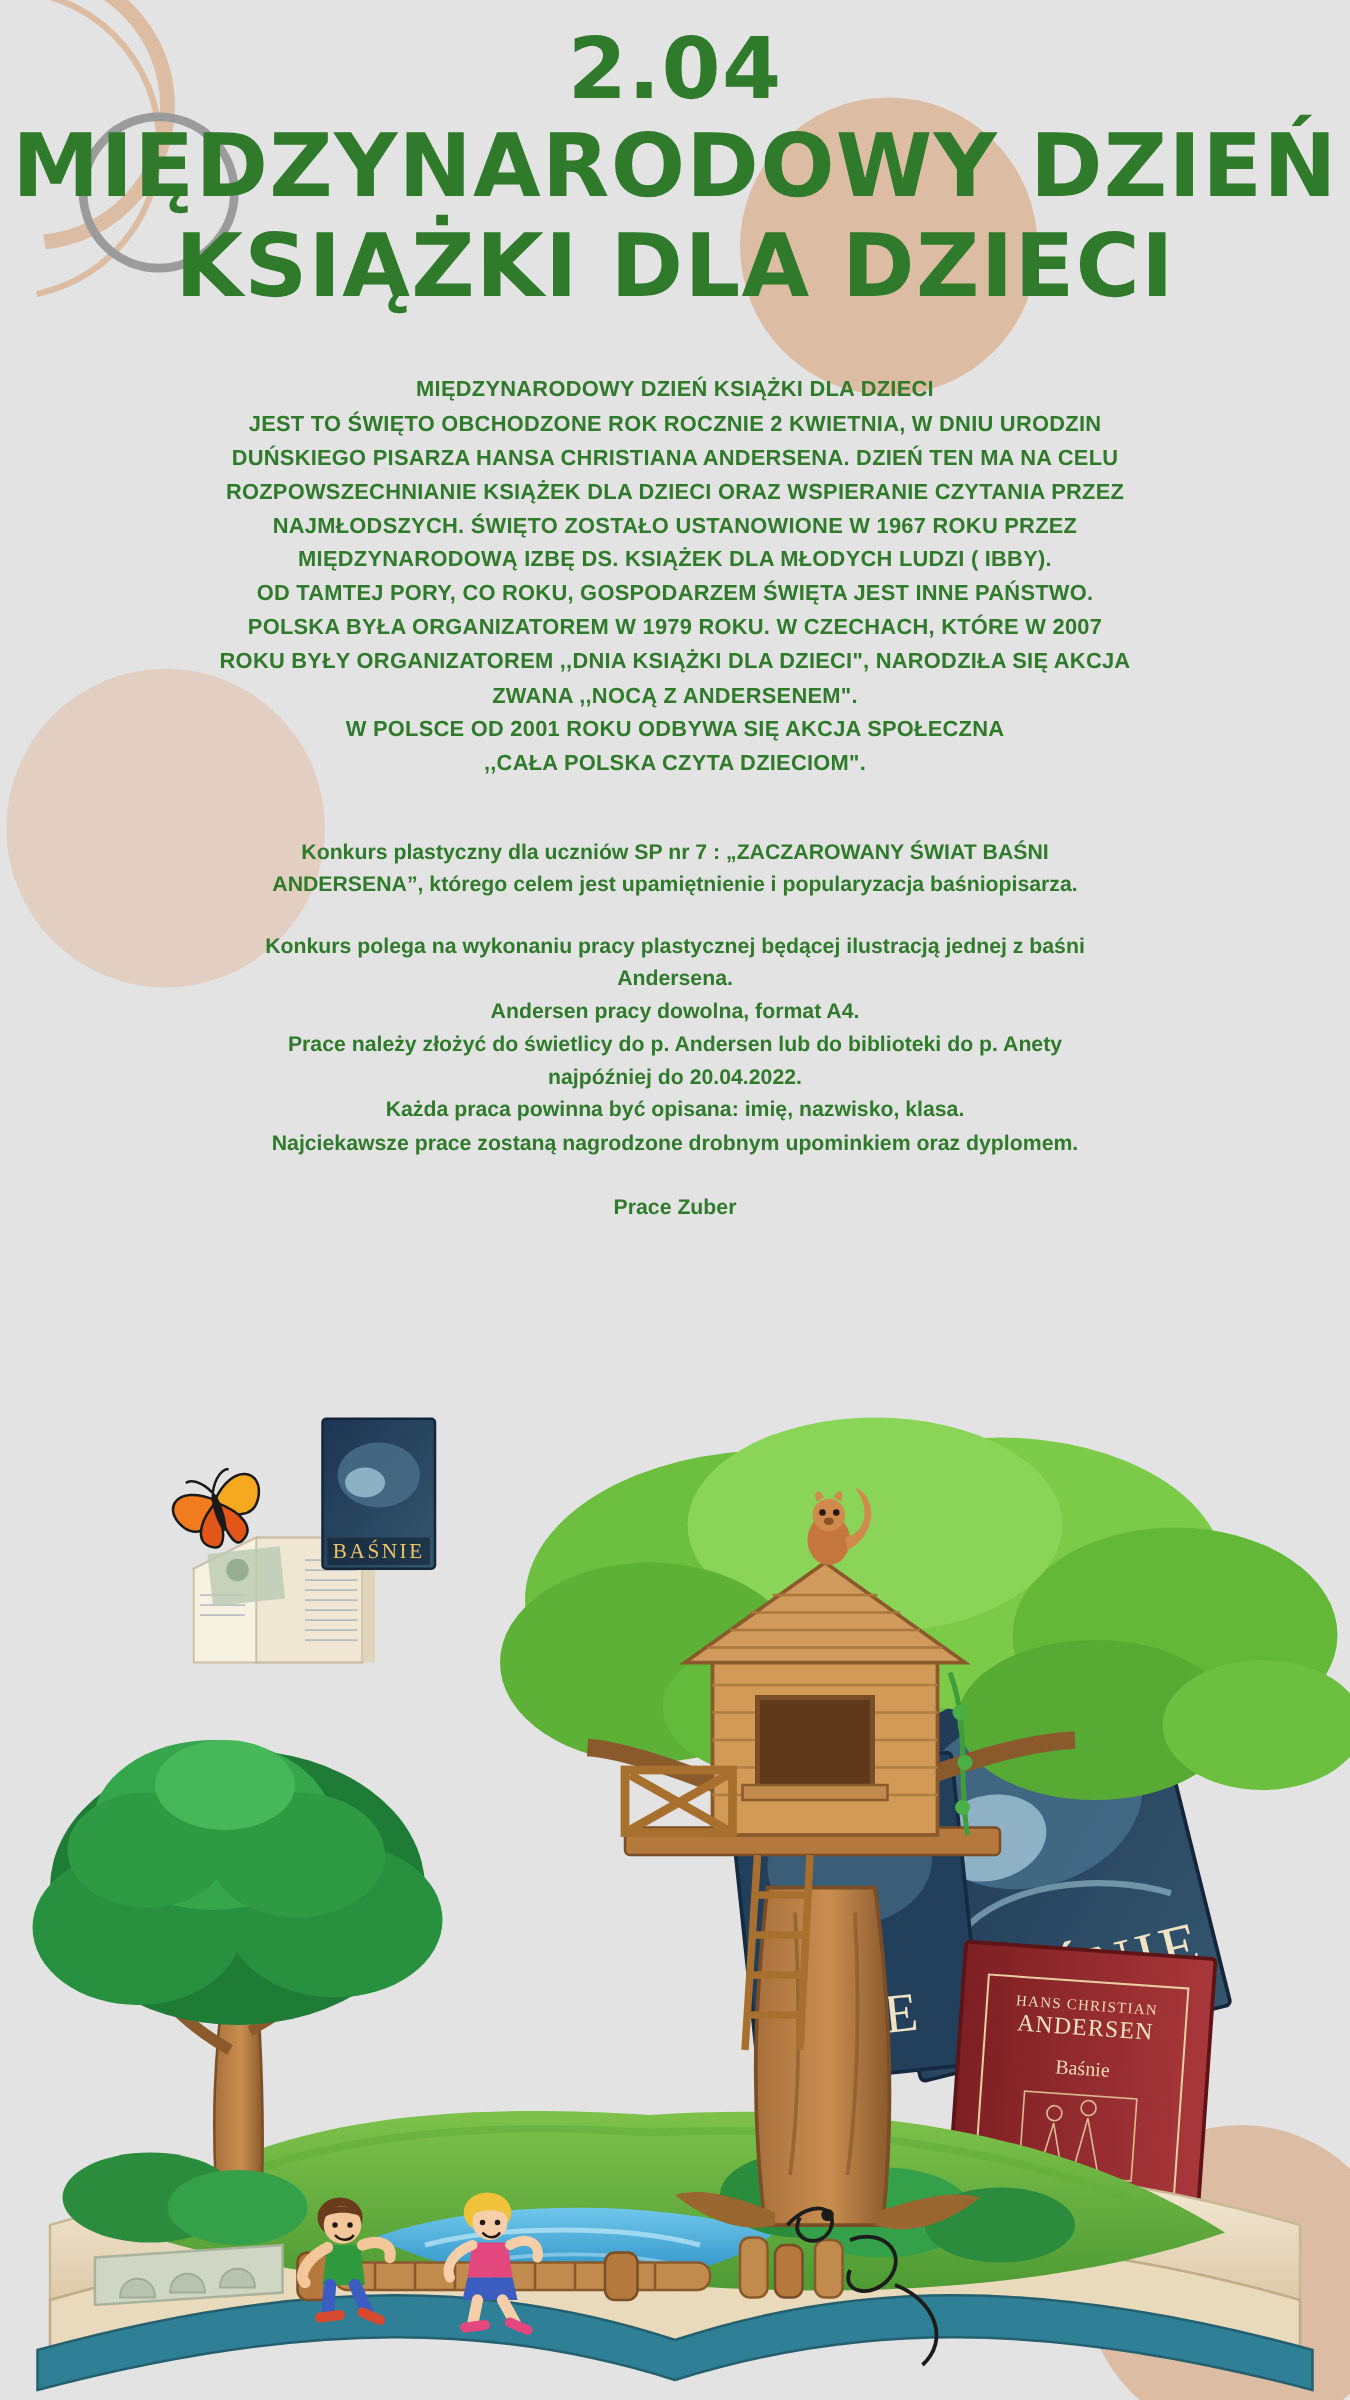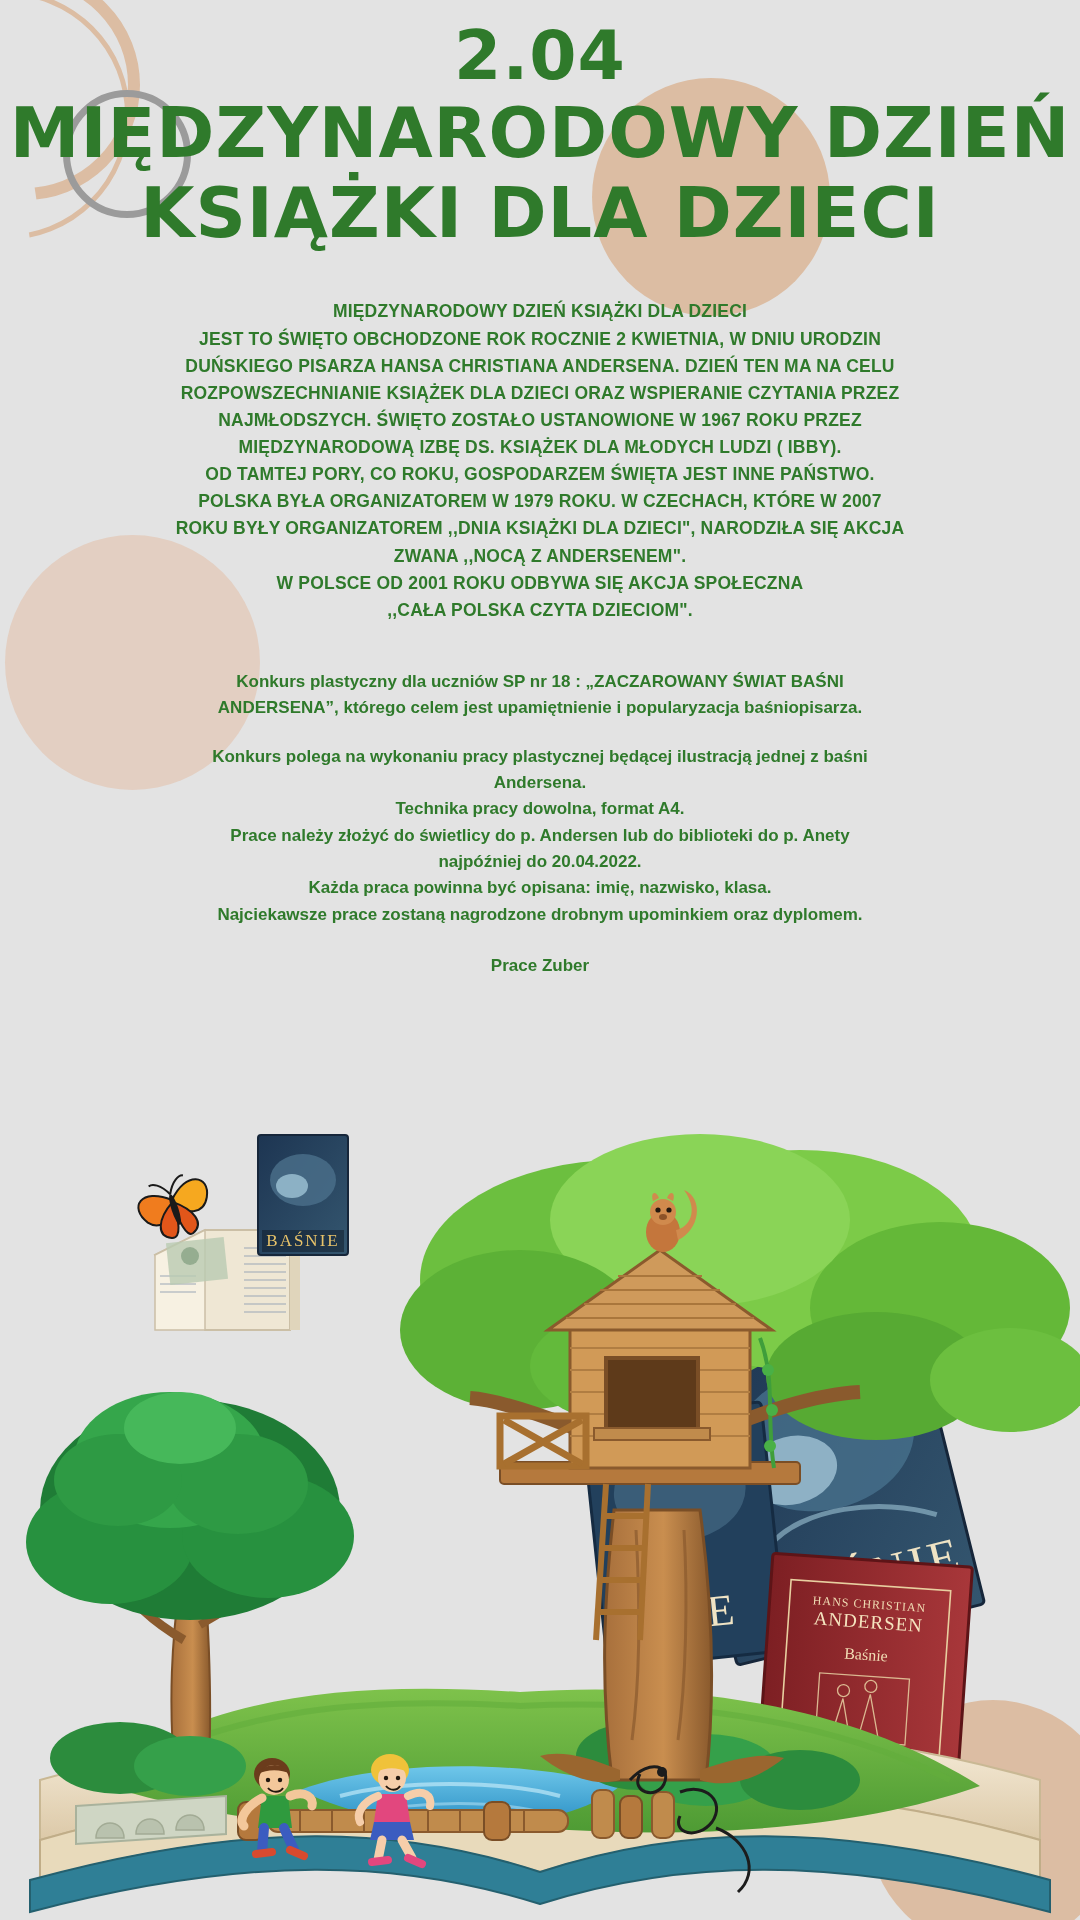--- a/index.html
+++ b/index.html
@@ -191,26 +191,26 @@
     <p>MIĘDZYNARODOWĄ IZBĘ DS. KSIĄŻEK DLA MŁODYCH LUDZI ( IBBY).</p>
     <p>OD TAMTEJ PORY, CO ROKU, GOSPODARZEM ŚWIĘTA JEST INNE PAŃSTWO.</p>
     <p>POLSKA BYŁA ORGANIZATOREM W 1979 ROKU. W CZECHACH, KTÓRE W 2007</p>
     <p>ROKU BYŁY ORGANIZATOREM ,,DNIA KSIĄŻKI DLA DZIECI", NARODZIŁA SIĘ AKCJA</p>
     <p>ZWANA ,,NOCĄ Z ANDERSENEM".</p>
     <p>W POLSCE OD 2001 ROKU ODBYWA SIĘ AKCJA SPOŁECZNA</p>
     <p>,,CAŁA POLSKA CZYTA DZIECIOM".</p>
   </div>
 
   <div class="contest-block">
-    <p>Konkurs plastyczny dla uczniów SP nr 18 : „ZACZAROWANY ŚWIAT BAŚNI</p>
+    <p>Konkurs plastyczny dla uczniów SP nr 7 : „ZACZAROWANY ŚWIAT BAŚNI</p>
     <p>ANDERSENA”, którego celem jest upamiętnienie i popularyzacja baśniopisarza.</p>
     <div class="spacer"></div>
     <p>Konkurs polega na wykonaniu pracy plastycznej będącej ilustracją jednej z baśni</p>
     <p>Andersena.</p>
-    <p>Technika pracy dowolna, format A4.</p>
+    <p>Andersen pracy dowolna, format A4.</p>
     <p>Prace należy złożyć do świetlicy do p. Andersen lub do biblioteki do p. Anety</p>
     <p>najpóźniej do  20.04.2022.</p>
     <p>Każda praca powinna być opisana: imię, nazwisko, klasa.</p>
     <p>Najciekawsze prace zostaną nagrodzone drobnym upominkiem oraz dyplomem.</p>
   </div>
 
   <div class="signature">Prace Zuber</div>
 </div>
 
 <div class="illustration">

